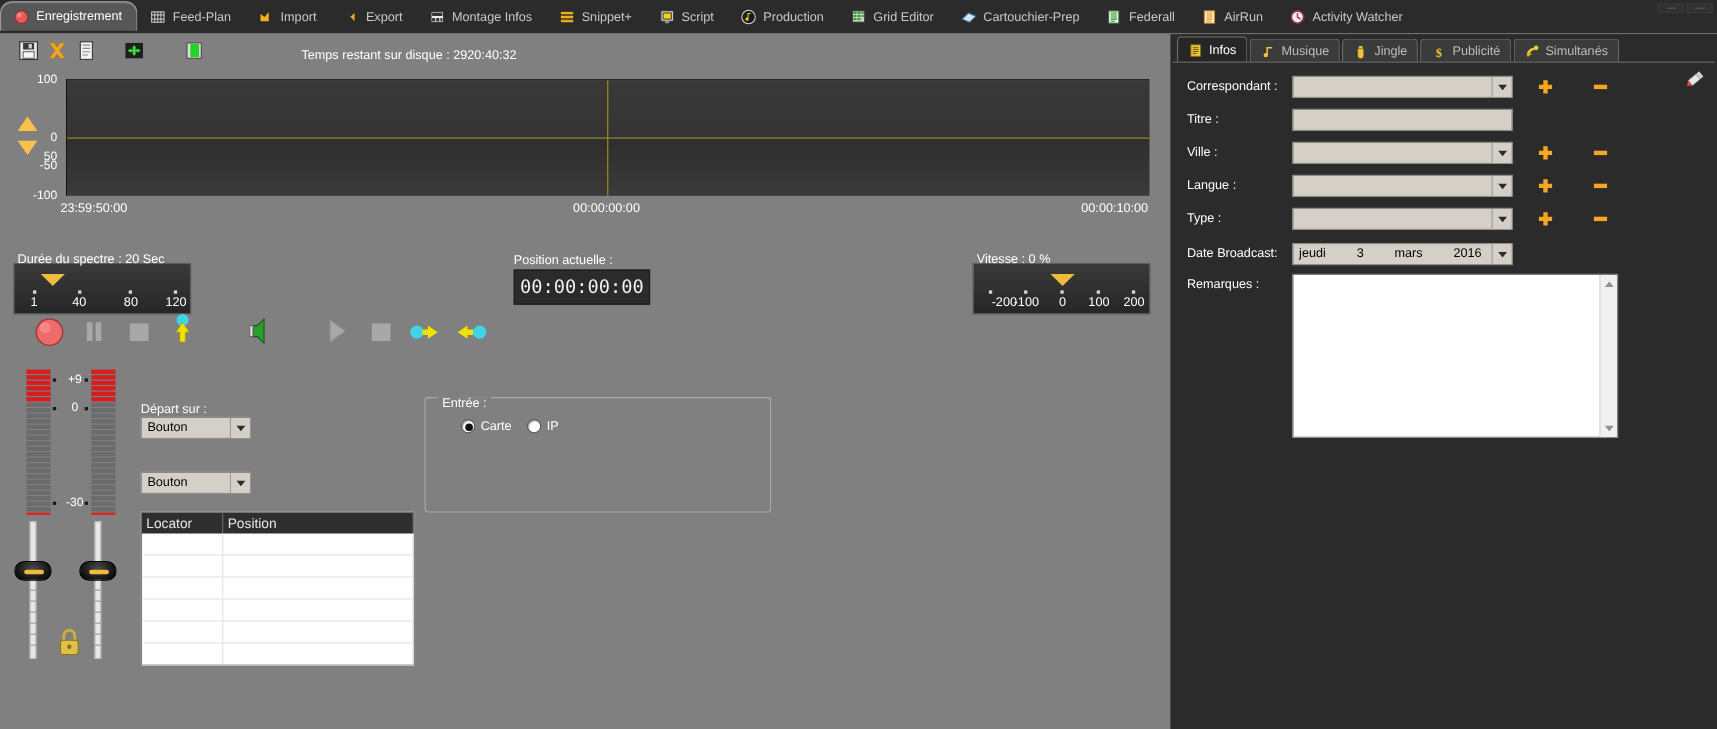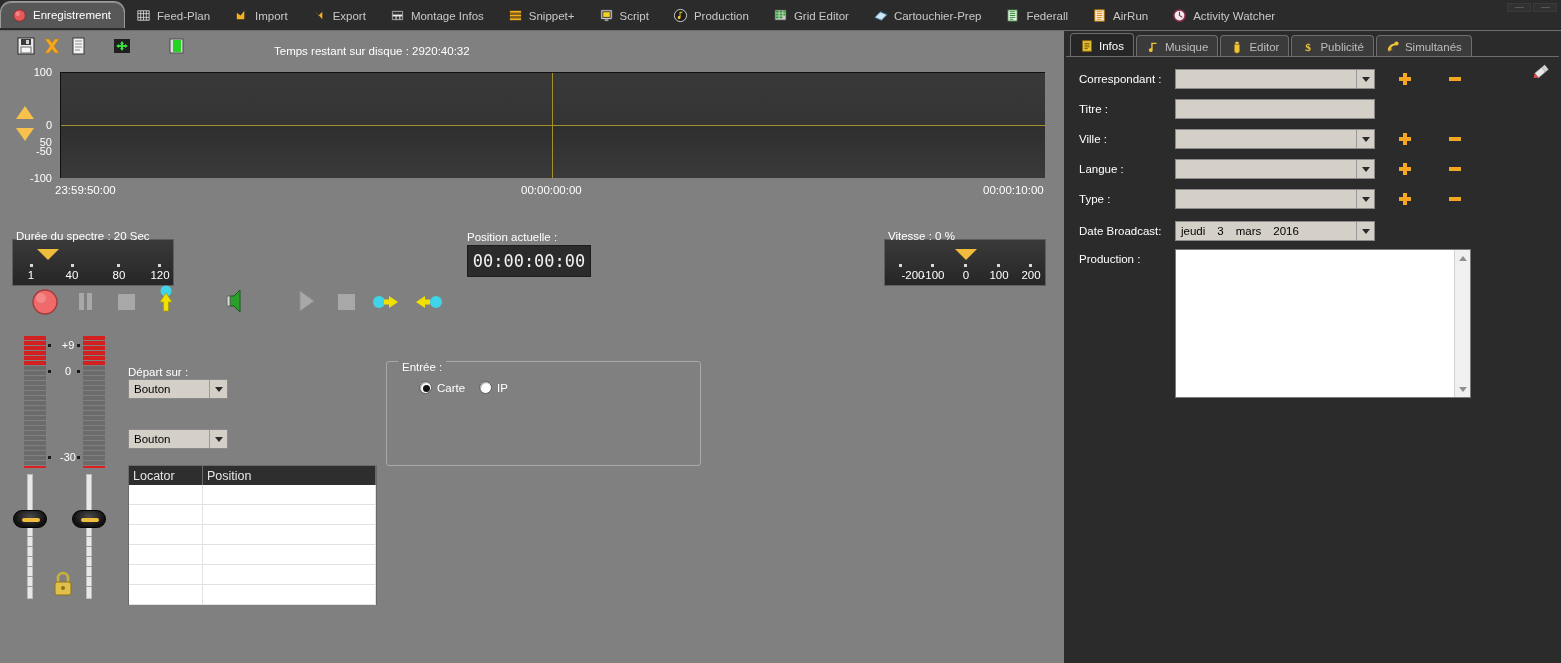--- a/index.html
+++ b/index.html
@@ -685,21 +685,21 @@
         </span>
         <span>Musique</span>
       </div>
       <div class="rtab">
         <span>
           <svg class="ic" viewBox="0 0 16 16">
             <rect x="6" y="2" width="4" height="3" rx="1" fill="#e8c04a"></rect>
             <path d="M5 5 h6 v7 a3 3 0 0 1 -6 0 Z" fill="#f0c43a" stroke="#8a6a0a" stroke-width=".6"></path>
           </svg>
         </span>
-        <span>Editor</span>
+        <span>Jingle</span>
       </div>
       <div class="rtab">
         <span>
           <svg class="ic" viewBox="0 0 16 16">
             <text x="8" y="13" font-size="13" font-family="Liberation Serif, serif" font-weight="bold" fill="#f0c43a" text-anchor="middle">$</text>
           </svg>
         </span>
         <span>Publicité</span>
       </div>
       <div class="rtab">
@@ -796,32 +796,32 @@
     </svg>
 </div>
 <div class="minusbtn" style="left:1447px; top:191px;">
   <svg width="16" height="16" viewBox="0 0 16 16">
       <rect x="2" y="6" width="12" height="4" fill="#f5a623"></rect>
     </svg>
 </div>
 
 <div class="rlabel" style="left:1079px; top:225px;">Date Broadcast:</div>
 <div class="combo" style="left:1175px; top:221px; width:200px;">
-  <span class="txt" style="display:flex; gap:12px; ">
+  <span class="txt" style="display:flex; gap:28px; ">
     <span>jeudi</span>
     <span>3</span>
     <span>mars</span>
     <span>2016</span>
   </span>
   <span class="arrow">
       <i class="caret"></i>
     </span>
 </div>
 
-<div class="rlabel" style="left:1079px; top:253px;">Production :</div>
+<div class="rlabel" style="left:1079px; top:253px;">Remarques :</div>
 <div id="remarks">
   <div id="remscroll">
     <div class="sbarrow" style="top:0">
         <i class="sbtri-up"></i>
       </div>
     <div class="sbarrow" style="bottom:0">
         <i class="sbtri-dn"></i>
       </div>
   </div>
 </div>

